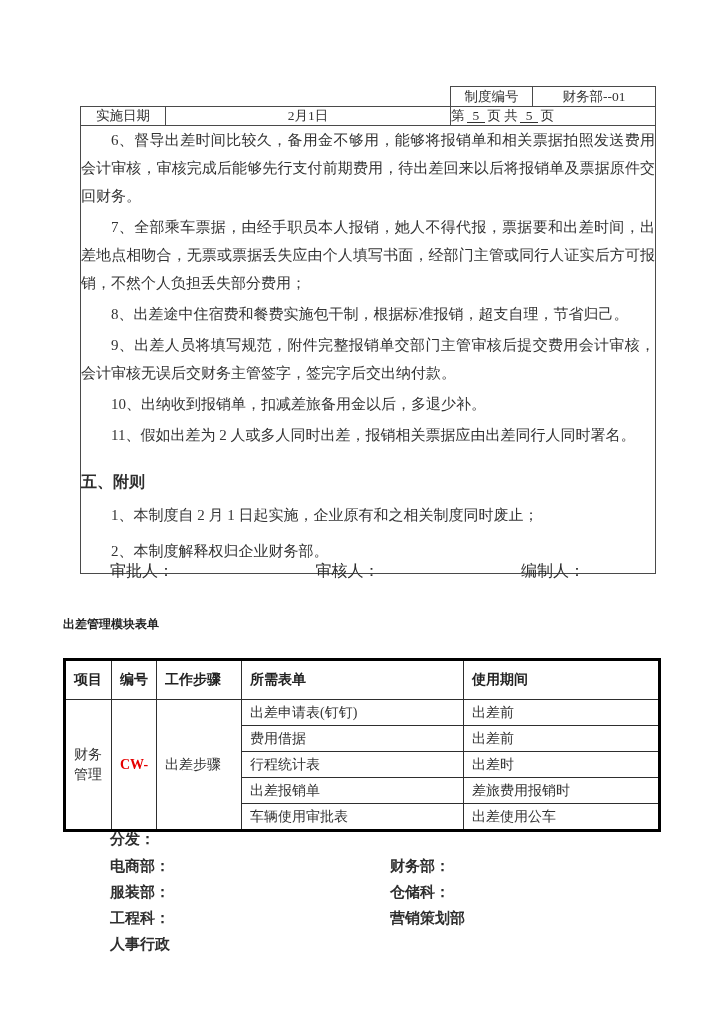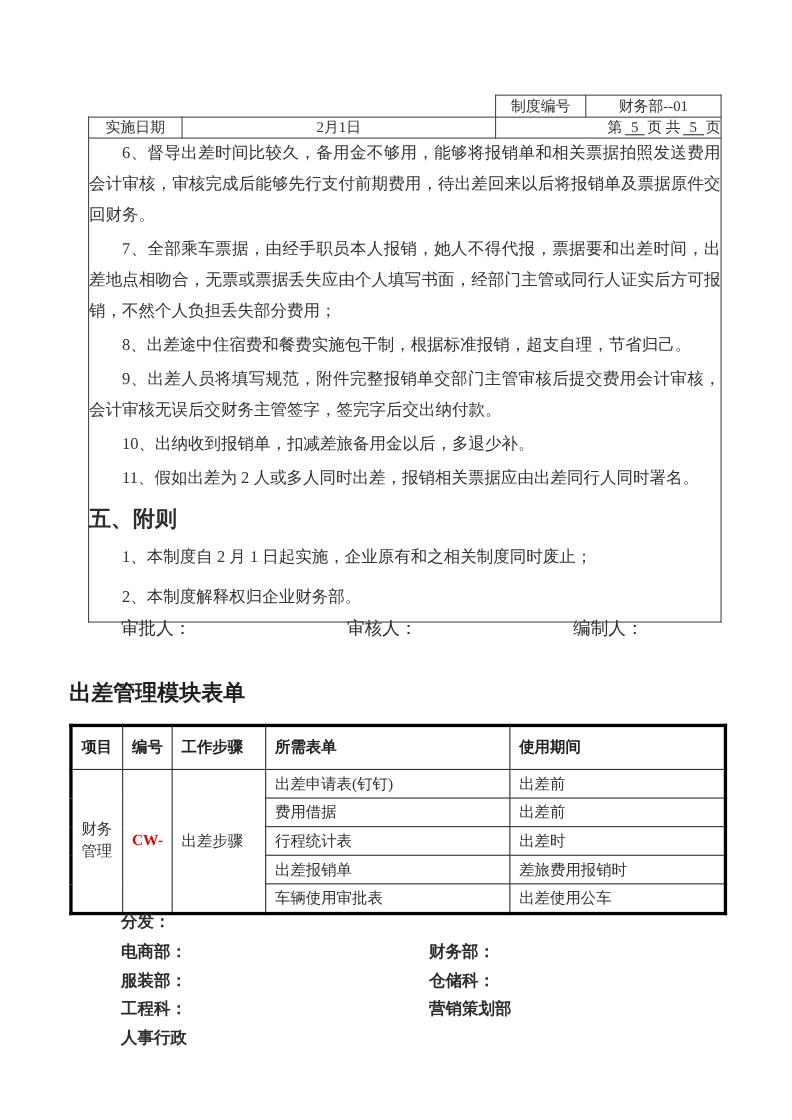--- a/index.html
+++ b/index.html
@@ -7,35 +7,35 @@
         font-family:"Liberation Serif","DejaVu Serif",serif;color:#3b3b3b;}
 
   
   .hdr-table{position:absolute;left:80px;top:86px;width:575px;border-collapse:collapse;
              table-layout:fixed;font-size:13.5px;color:#333;}
   .hdr-table td{border:1px solid #4a4a4a;padding:0;}
   .hdr-table td.spacer{border:none;}
   .hdr-r1{height:20px;}
   .hdr-r2{height:19px;}
   .cell-c{text-align:center;vertical-align:middle;}
-  .page-cell{text-align:right;vertical-align:middle;}
+  .page-cell{text-align:left;vertical-align:middle;}
   .pg-num{display:inline-block;padding:0 6px;border-bottom:1px solid #333;line-height:13px;margin:0 2px;}
 
   .body-cell{height:430px;vertical-align:top;padding:8px 8px 0 8px;font-size:15px;}
   .para{margin:0 0 3px 0;text-indent:2em;line-height:28px;text-align:justify;}
-  .sec-title{margin:9px 0 8px 0;font-size:20px;font-weight:bold;color:#2e2e2e;}
+  .sec-title{margin:23px 0 8px 0;font-size:16px;font-weight:bold;color:#2e2e2e;}
   .item{margin-bottom:8px;}
 
   
   .signatures{position:absolute;left:80px;top:561px;width:575px;box-sizing:border-box;
               display:flex;justify-content:space-between;padding:0 70px 0 30px;
               font-size:16px;color:#2e2e2e;}
 
   
-  .forms-title{position:absolute;left:63px;top:616px;margin:0;font-size:20px;font-weight:bold;color:#1f1f1f;}
+  .forms-title{position:absolute;left:63px;top:616px;margin:0;font-size:12px;font-weight:bold;color:#1f1f1f;}
   .forms-table{position:absolute;left:63px;top:658px;width:595px;border-collapse:collapse;
                table-layout:fixed;font-size:14px;color:#333;border:3px solid #000;}
   .forms-table th,.forms-table td{border:1px solid #2e2e2e;padding:0 4px 0 8px;text-align:left;vertical-align:middle;}
   .forms-table th{height:38px;font-weight:bold;color:#222;font-family:Liberation Mono, monospace;}
   .forms-table td{height:25px;}
   .proj-cell{line-height:20px;word-break:break-all;}
   .code-cell{font-weight:bold;}
 
   
   .dist{position:absolute;left:110px;top:826px;width:480px;font-size:15px;font-weight:bold;color:#2e2e2e;}

